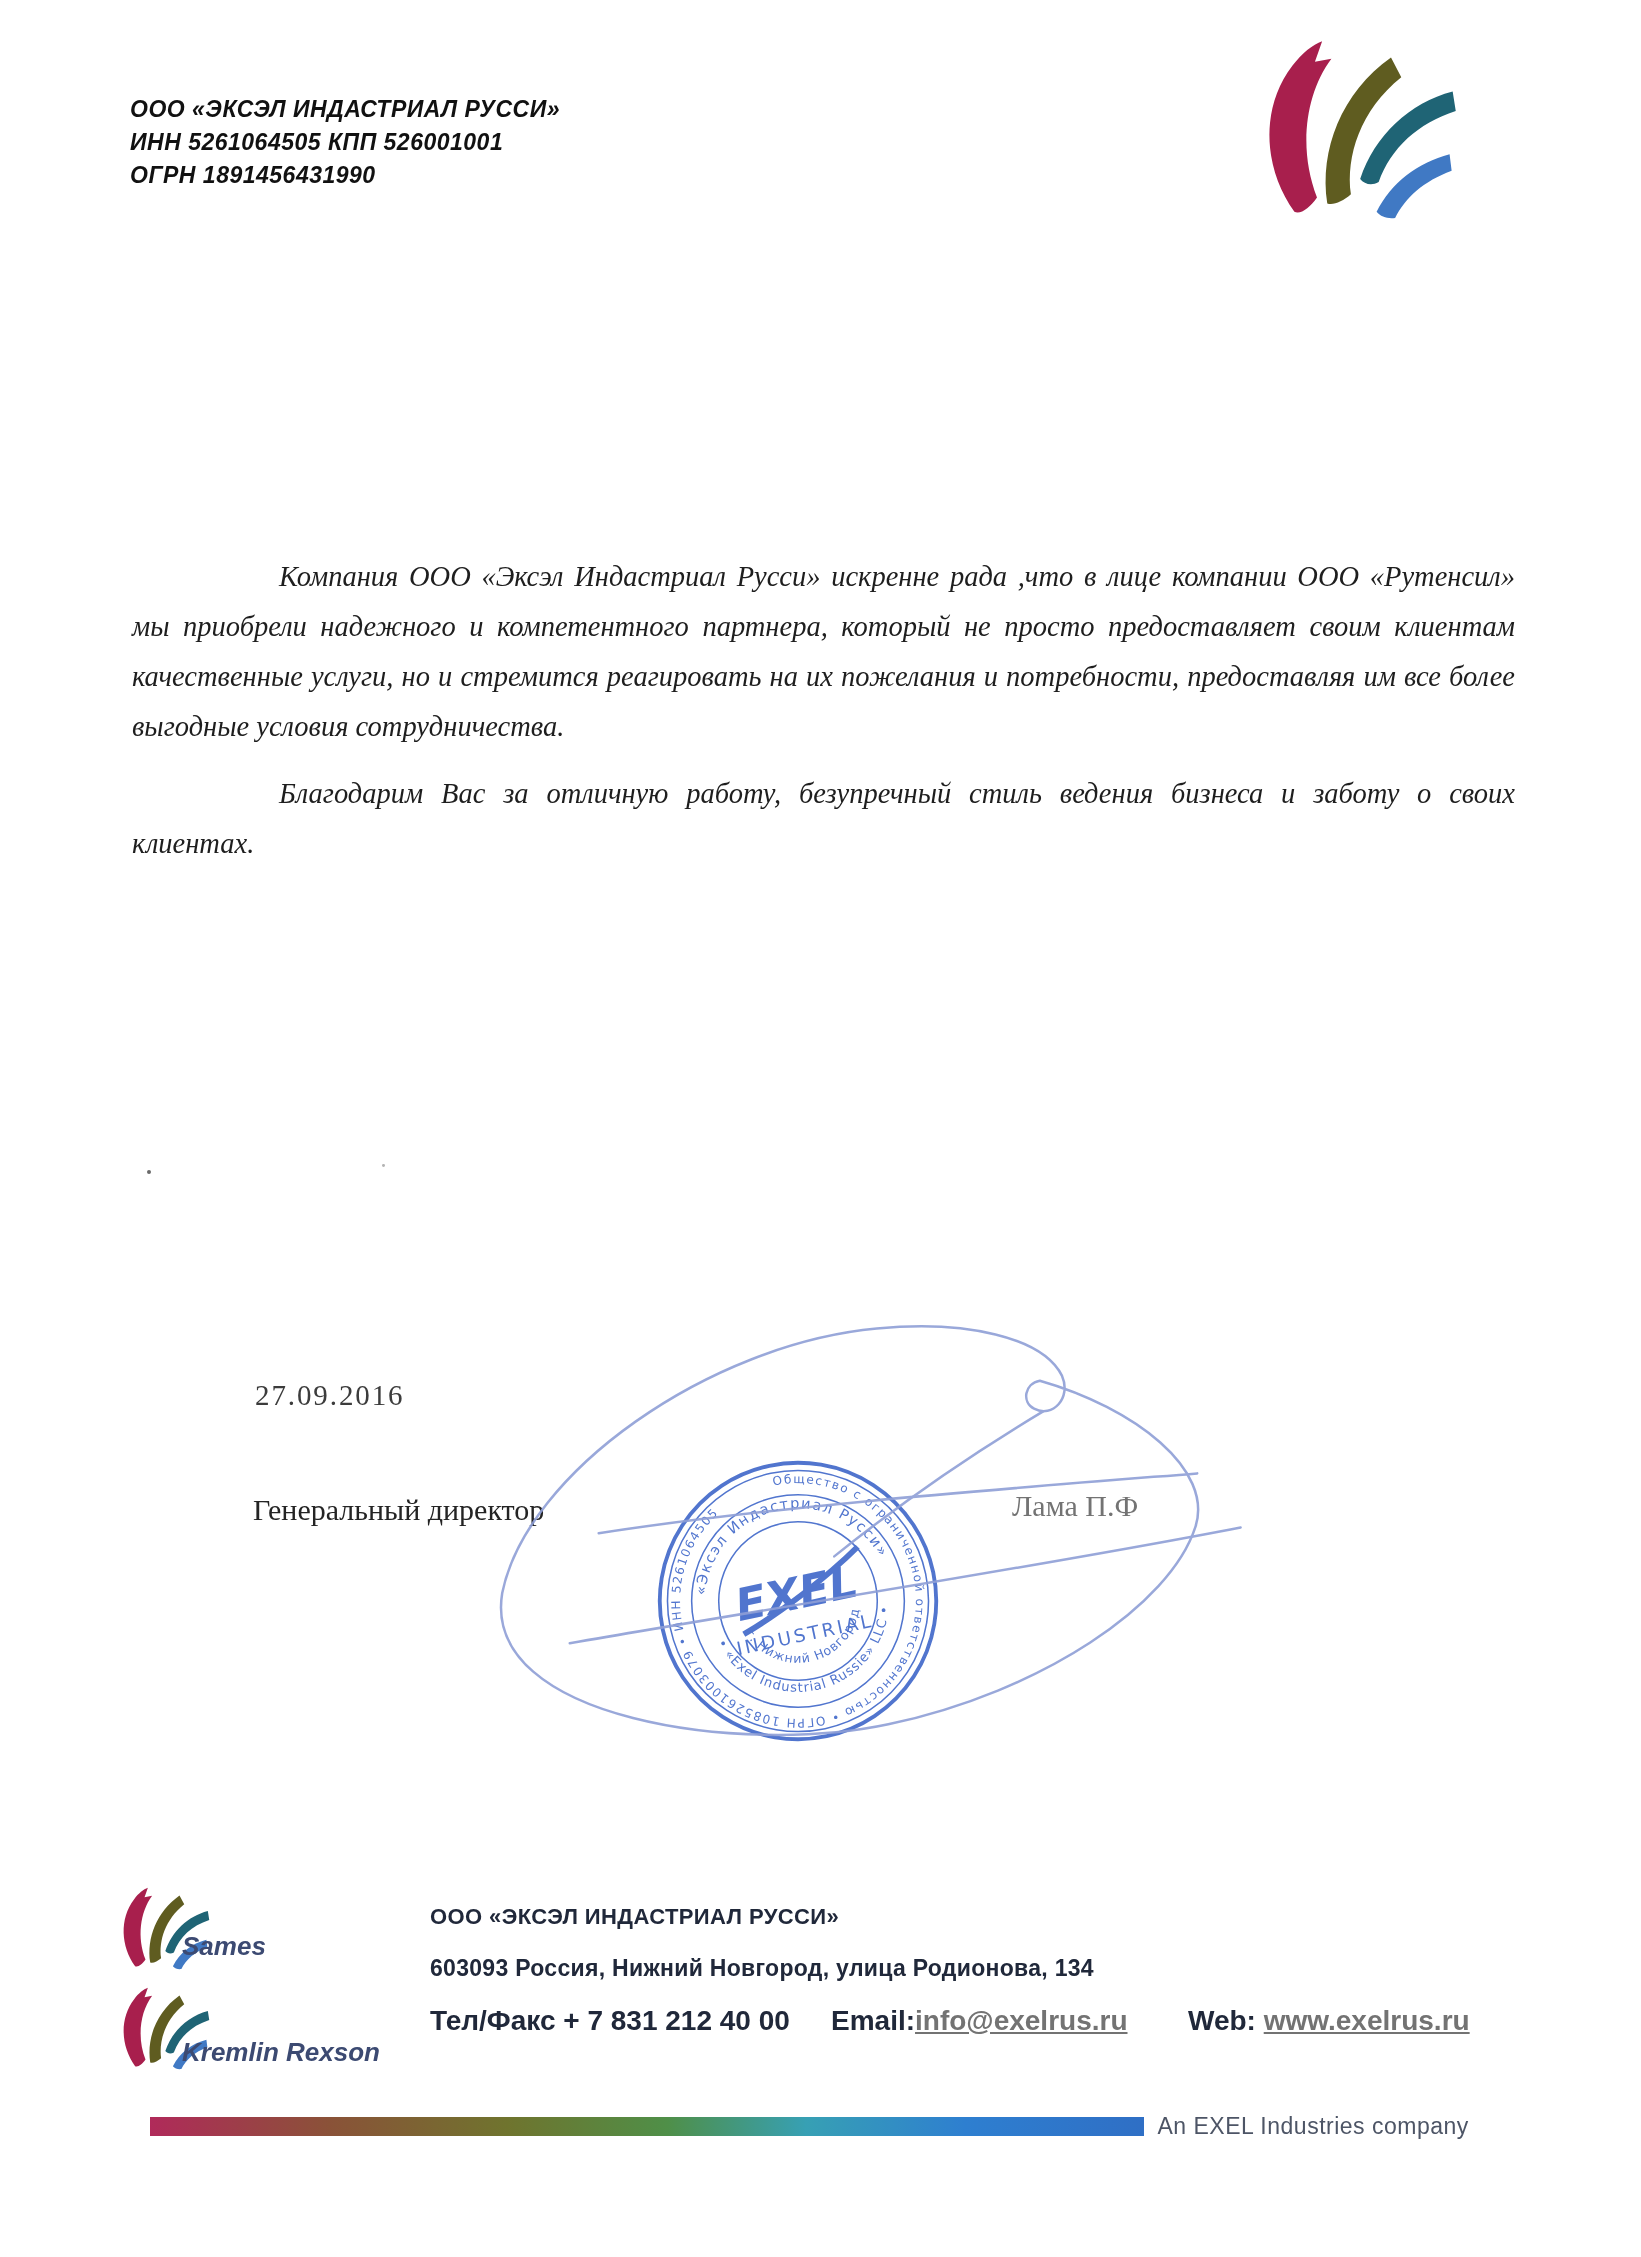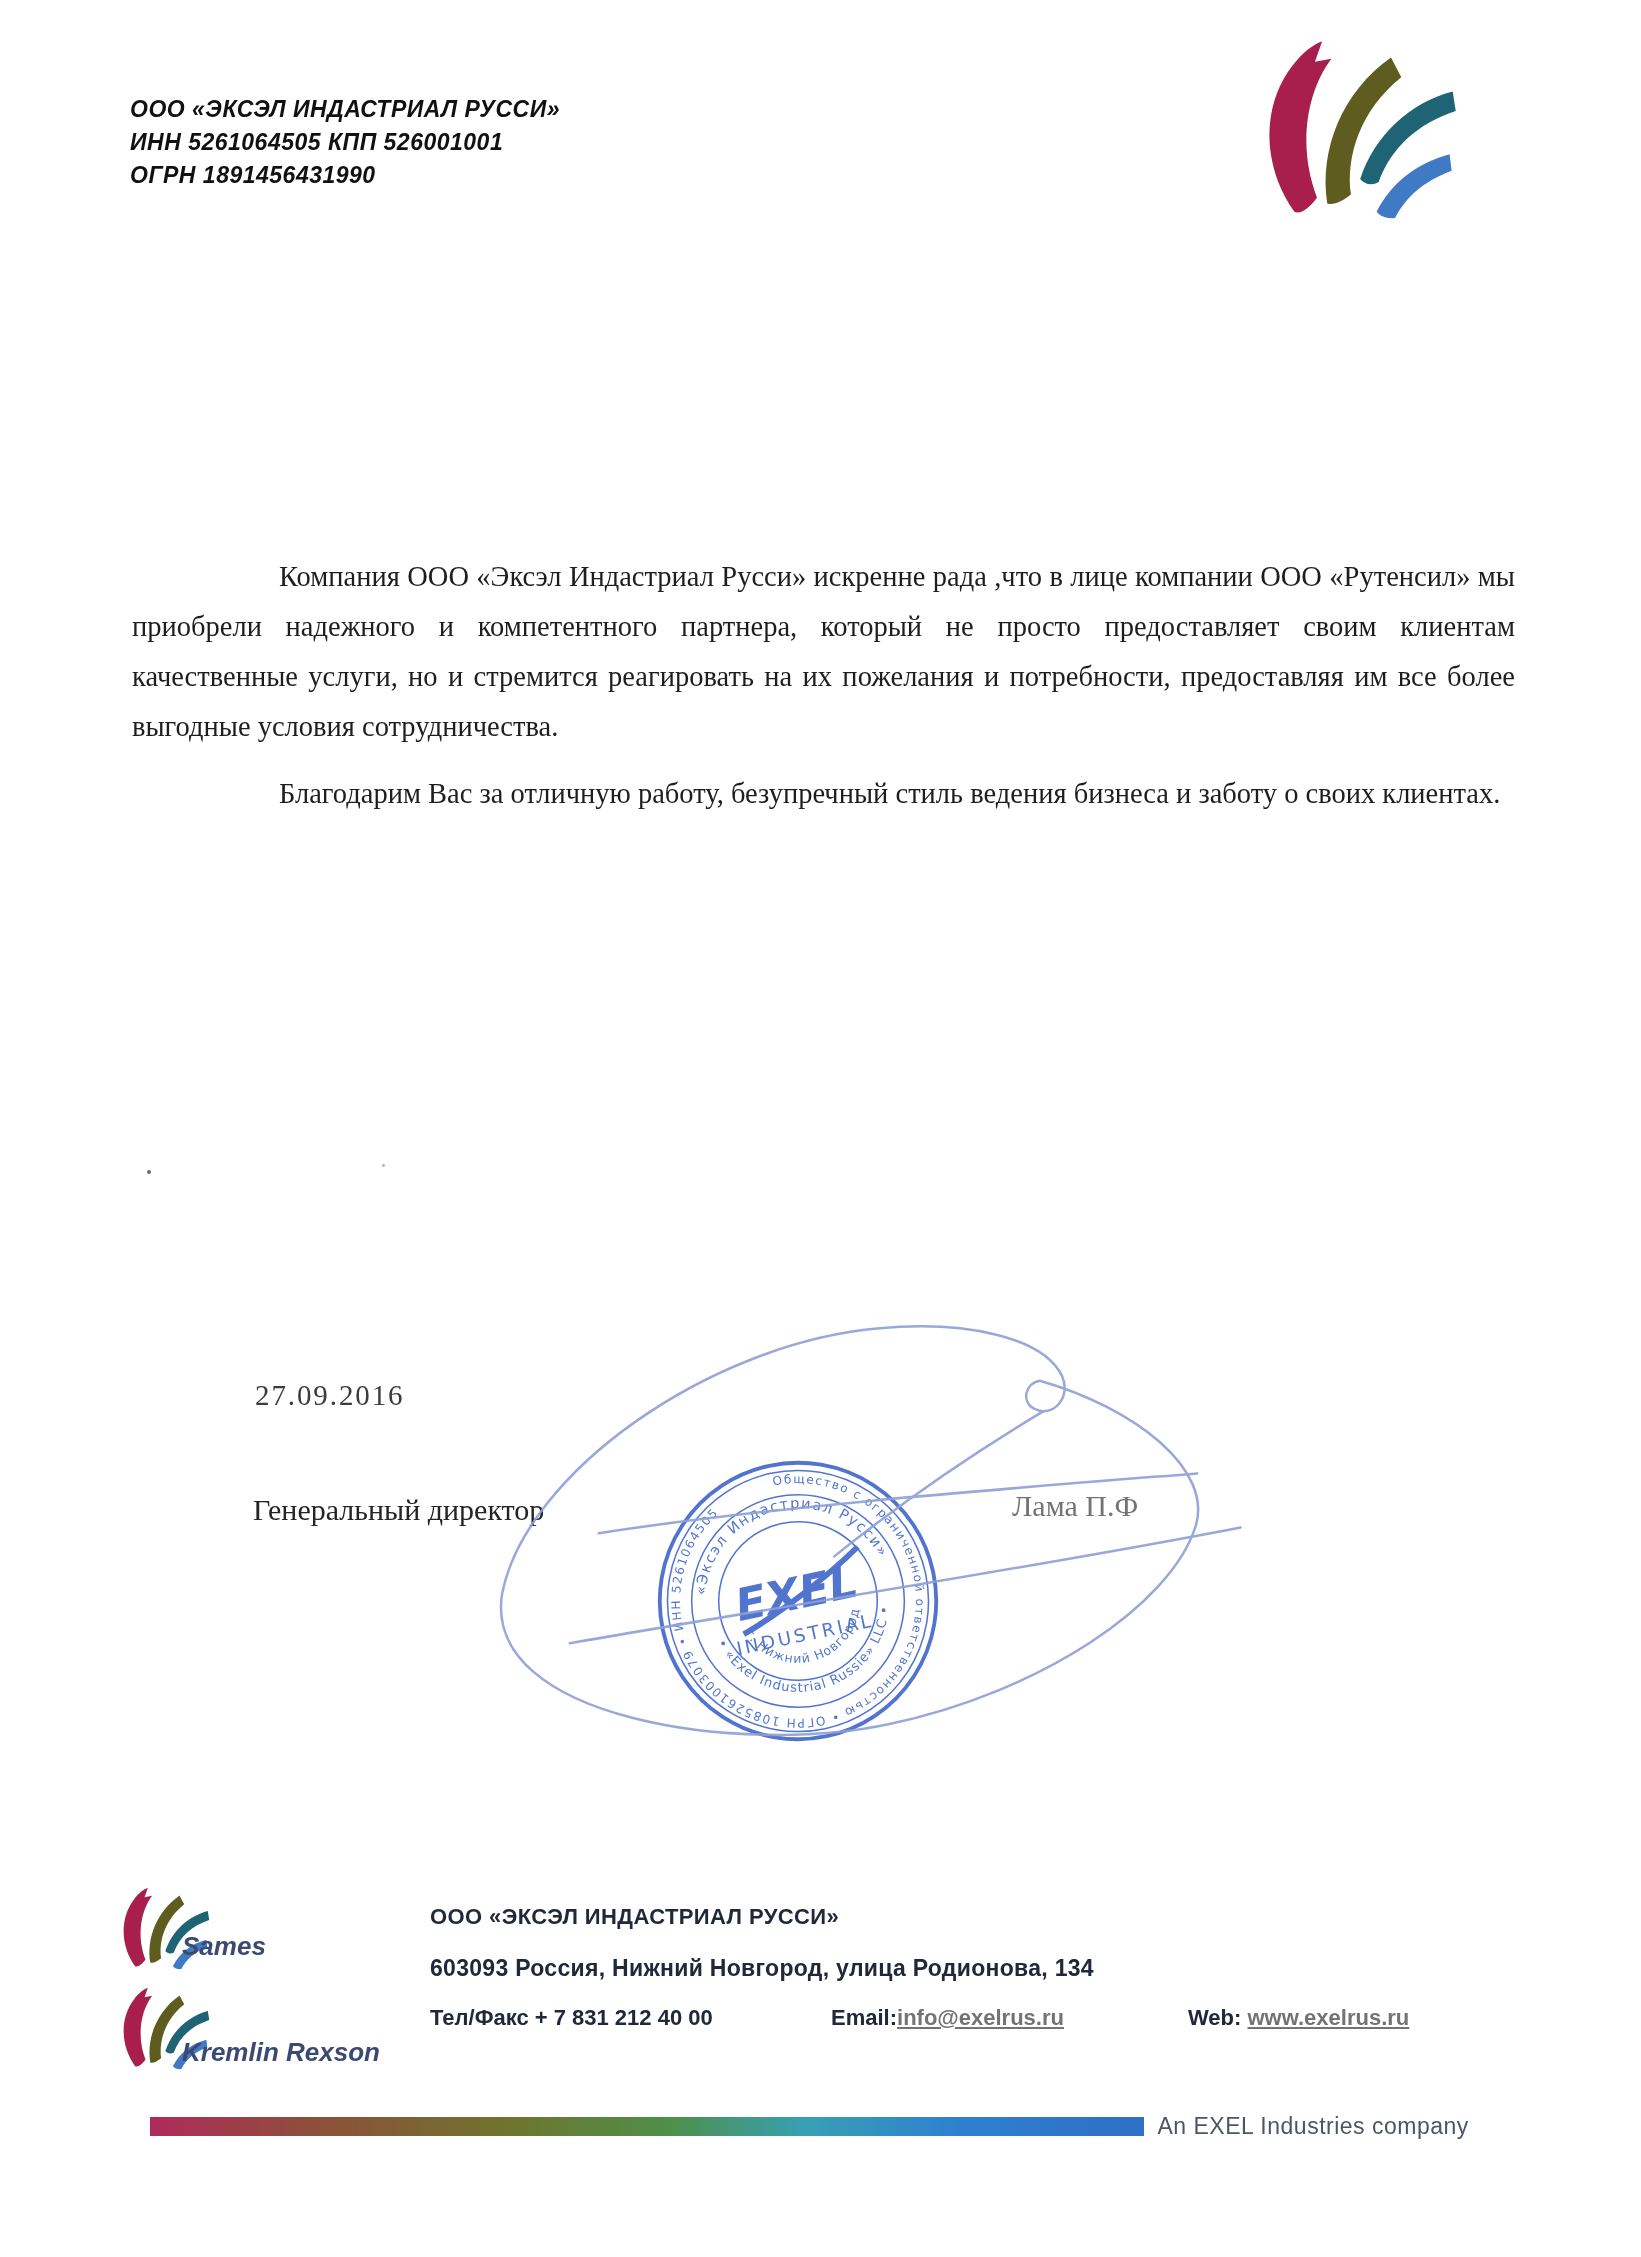--- a/index.html
+++ b/index.html
@@ -18,21 +18,21 @@
   .logo-top{position:absolute;left:1250px;top:35px;}
   
   .doc-title{
     position:absolute;left:0;top:348px;width:100%;text-align:center;
     font-family:"Liberation Sans", sans-serif;font-weight:700;
     font-size:34px;color:#262b30;letter-spacing:0.5px;
   }
   
   .body-text{
     position:absolute;left:132px;top:552px;width:1383px;
-    font-size:28.5px;line-height:50px;text-align:justify;color:#1e1e1e;
+    font-size:28.5px;line-height:50px;text-align:justify;color:#1e1e1e;font-style:italic;
   }
   .body-text p{margin:0 0 17.4px 0;text-indent:147px;}
   
   .date-line{position:absolute;left:255px;top:1379px;font-size:29px;color:#3c3c3c;letter-spacing:1.9px;}
   .director-line{position:absolute;left:253px;top:1493px;font-size:30px;color:#242424;}
   .signer-line{position:absolute;left:1012px;top:1489px;font-size:30px;color:#737373;}
   .stamp-wrap{position:absolute;left:653px;top:1456px;width:290px;height:290px;transform:rotate(-12deg);opacity:.88;}
   .sig-ink{position:absolute;left:425px;top:1284px;pointer-events:none;}
   .speck{position:absolute;border-radius:50%;background:#6a6a6a;}
   
@@ -40,21 +40,21 @@
   .footer-logo .lbl{
     font-family:"Liberation Sans", sans-serif;font-style:italic;font-weight:700;
     color:#3c4a72;font-size:26px;position:absolute;white-space:nowrap;
   }
   .f-col{
     position:absolute;left:430px;top:1904px;width:1120px;
     font-family:"Liberation Sans", sans-serif;font-weight:700;color:#20283a;
   }
   .f-company{font-size:22px;letter-spacing:0.4px;}
   .f-address{font-size:23px;margin-top:25px;letter-spacing:0.3px;}
-  .f-row{margin-top:23px;font-size:22px;display:flex;align-items:baseline;}
+  .f-row{margin-top:23px;font-size:28px;display:flex;align-items:baseline;}
   .f-phone{width:401px;}
   .f-email{width:357px;}
   .f-row a{color:#737373;text-decoration:underline;}
   .bar-row{position:absolute;left:150px;top:2113px;width:1371px;display:flex;align-items:center;}
   .grad-bar{
     width:994px;height:18.3px;
     background:linear-gradient(90deg,#b02a5a 0%,#8a5238 18%,#6f742e 36%,#4f8f48 52%,#37a0b4 66%,#2e7fd0 82%,#2f6fc5 100%);
   }
   .tagline{
     margin-left:13.5px;font-family:"Liberation Sans", sans-serif;

